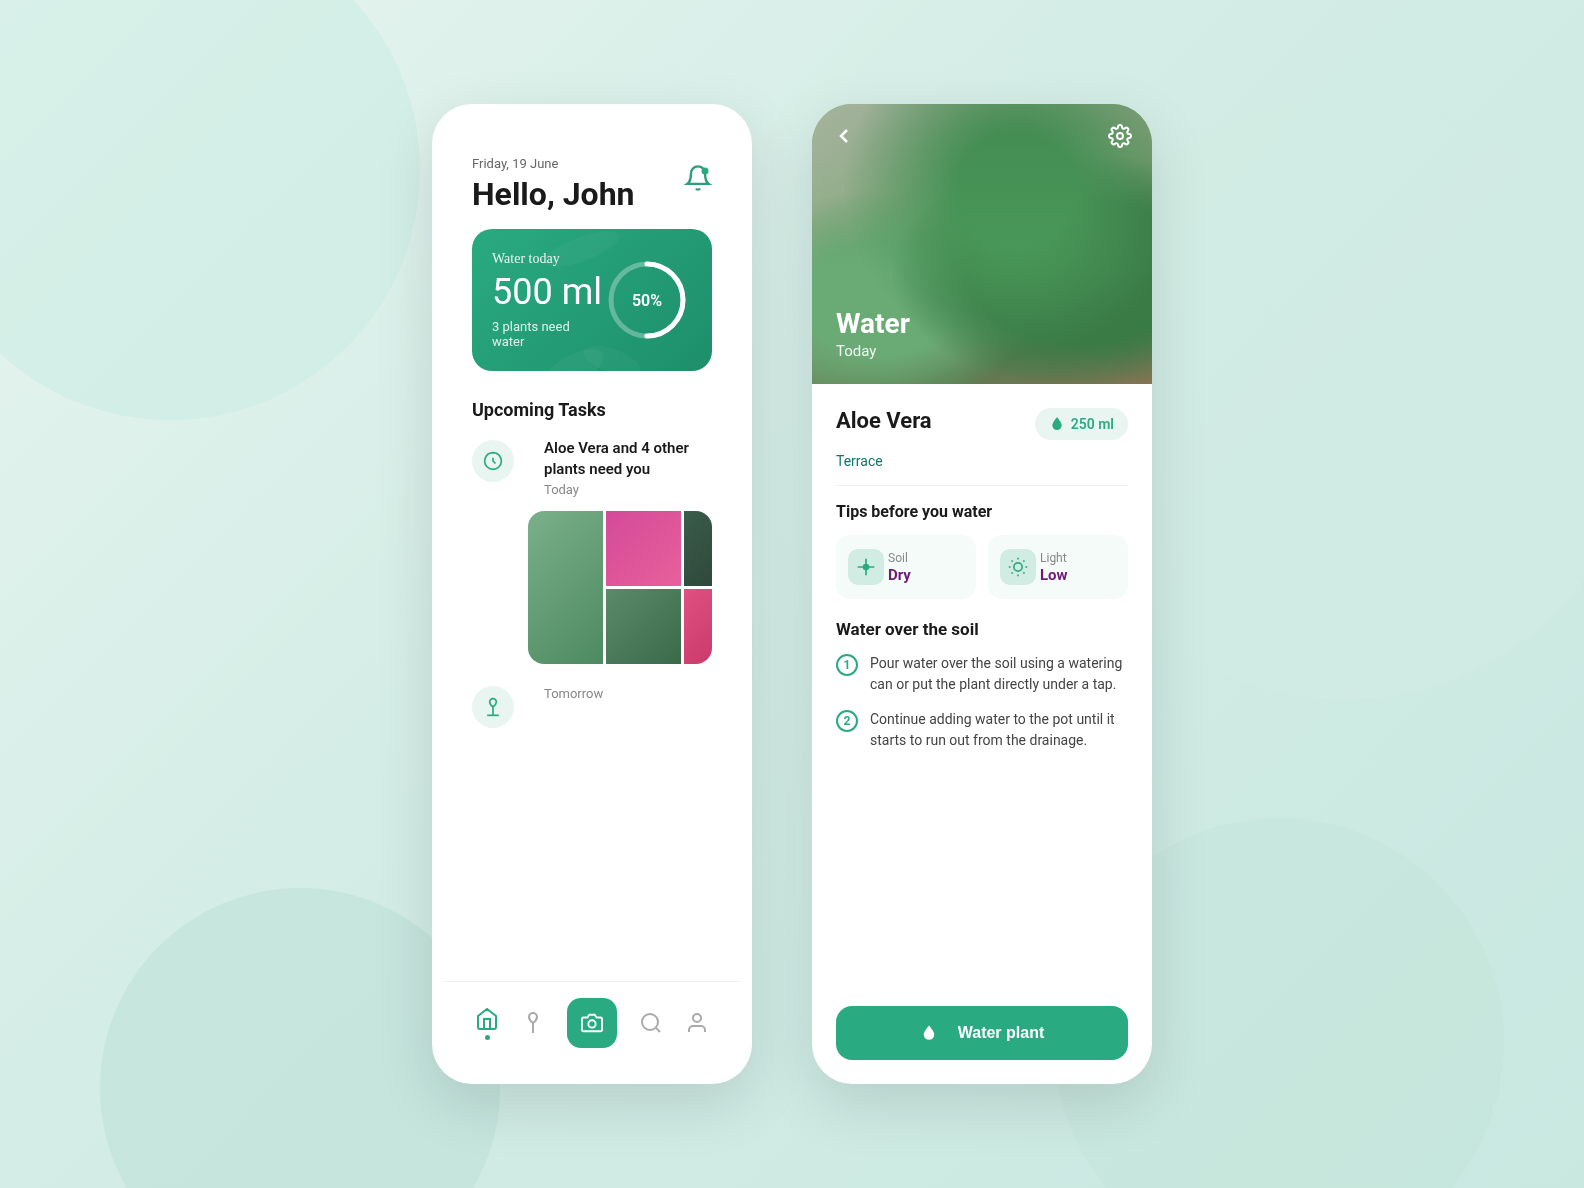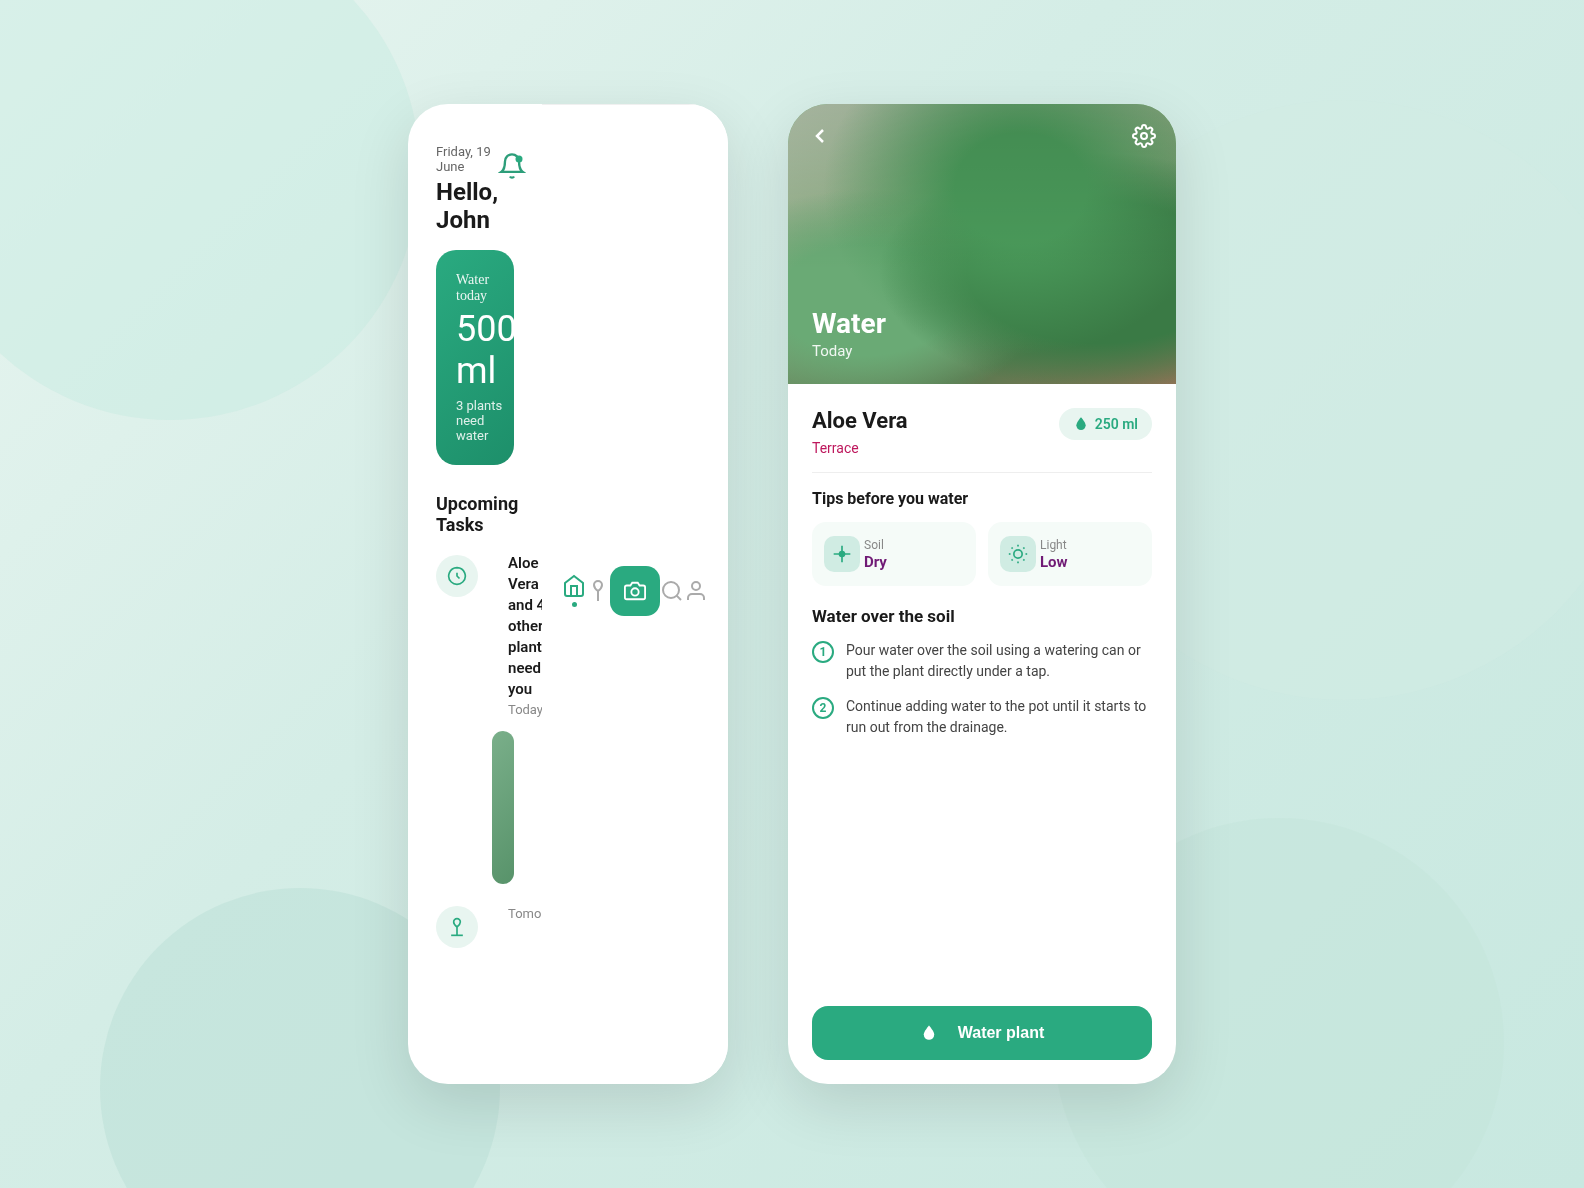--- a/index.html
+++ b/index.html
@@ -64,43 +64,43 @@
     .phone {
       background: white;
       border-radius: 40px;
       box-shadow: 0 20px 60px rgba(0,0,0,0.12);
       overflow: hidden;
       position: relative;
     }
     .phone-1 {
       width: 320px;
       height: 980px;
-      padding: 0;
-      display: flex;
-      flex-direction: row;
+      padding: 12px;
+      display: flex;
+      flex-direction: column;
     }
     .phone-1-content {
       flex: 1;
       padding: 40px 28px 20px;
       overflow: hidden;
     }
 
     .phone-header {
       display: flex;
       justify-content: space-between;
       align-items: flex-start;
       margin-bottom: 16px;
     }
     .date-text {
       font-size: 13px;
       color: #666;
       margin-bottom: 4px;
     }
     .greeting {
-      font-size: 24px;
+      font-size: 32px;
       font-weight: 700;
       color: #1a1a1a;
     }
     .bell-icon {
       width: 28px;
       height: 28px;
       color: #2d9e7a;
       margin-top: 8px;
     }
 
@@ -264,21 +264,21 @@
       height: 50px;
       background: #2aaa80;
       border-radius: 14px;
       display: flex;
       align-items: center;
       justify-content: center;
     }
 
     
     .phone-2 {
-      width: 388px;
+      width: 340px;
       height: 980px;
       display: flex;
       flex-direction: column;
     }
 
     .plant-hero {
       width: 100%;
       height: 280px;
       background: linear-gradient(180deg, #6aaf7a 0%, #4d9a60 50%, #8b7355 100%);
       position: relative;
@@ -340,22 +340,22 @@
       padding-bottom: 16px;
       border-bottom: 1px solid #eee;
     }
     .plant-name {
       font-size: 22px;
       font-weight: 700;
       color: #1a1a1a;
     }
     .plant-location {
       font-size: 14px;
-      color: #be185d;
-      margin-top: 7px;
+      color: #0f766e;
+      margin-top: 20px;
     }
     .water-badge {
       display: flex;
       align-items: center;
       gap: 6px;
       background: #e8f5f0;
       border-radius: 20px;
       padding: 8px 14px;
       color: #2aaa80;
       font-size: 14px;

